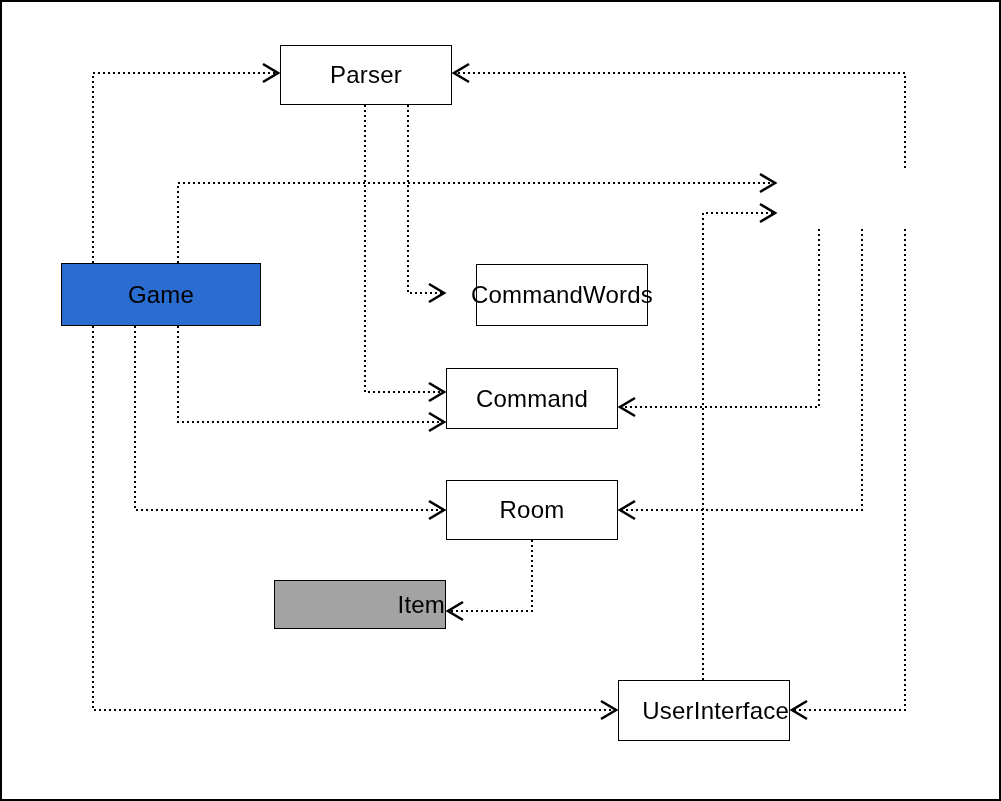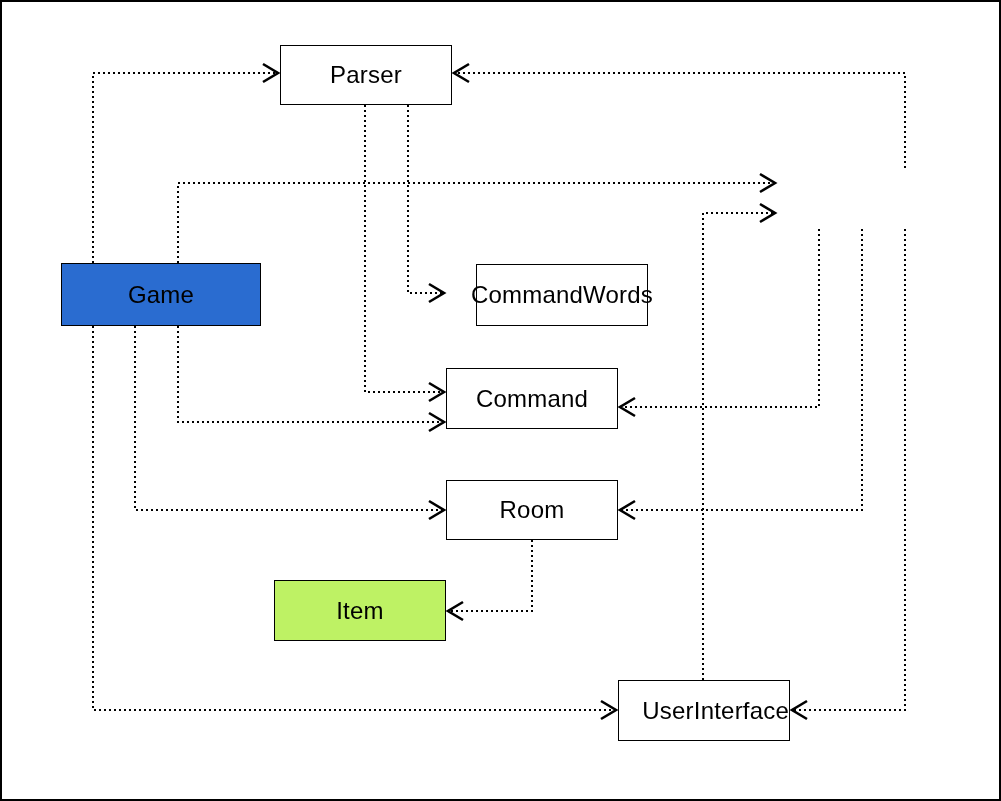--- a/index.html
+++ b/index.html
@@ -70,20 +70,20 @@
       </div>
       <div class="class-box" style="left: 446px; top: 264px; width: 172px; height: 62px; background: rgb(255, 255, 255); margin-left: 30px;">
         <span class="class-label">CommandWords</span>
       </div>
       <div class="class-box" style="left: 446px; top: 368px; width: 172px; height: 61px; background: rgb(255, 255, 255);">
         <span class="class-label">Command</span>
       </div>
       <div class="class-box" style="left: 446px; top: 480px; width: 172px; height: 60px; background: rgb(255, 255, 255);">
         <span class="class-label">Room</span>
       </div>
-      <div class="class-box" style="left: 274px; top: 580px; width: 172px; height: 61px; background: #bef264;">
+      <div class="class-box" style="left: 274px; top: 580px; width: 172px; height: 49px; background: #a3a3a3; justify-content: flex-end;">
         <span class="class-label">Item</span>
       </div>
       <div class="class-box" style="left: 618px; top: 680px; width: 172px; height: 61px; background: rgb(255, 255, 255); justify-content: flex-end;">
         <span class="class-label">UserInterface</span>
       </div>
     </div>
 </div>
 
 </body></html>

